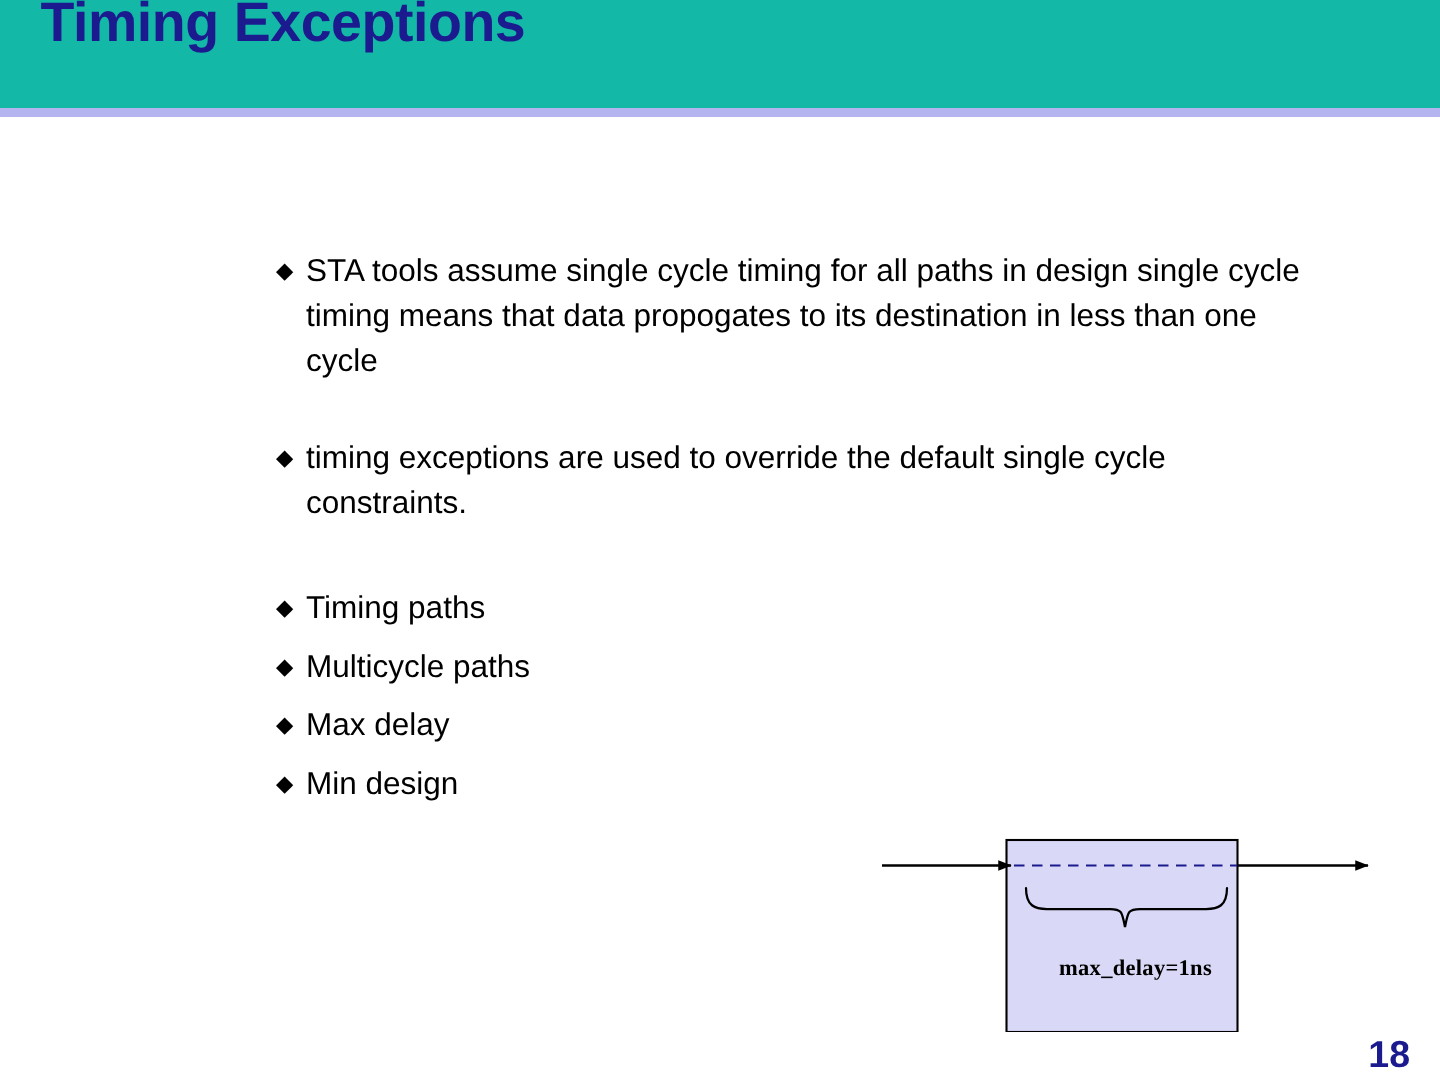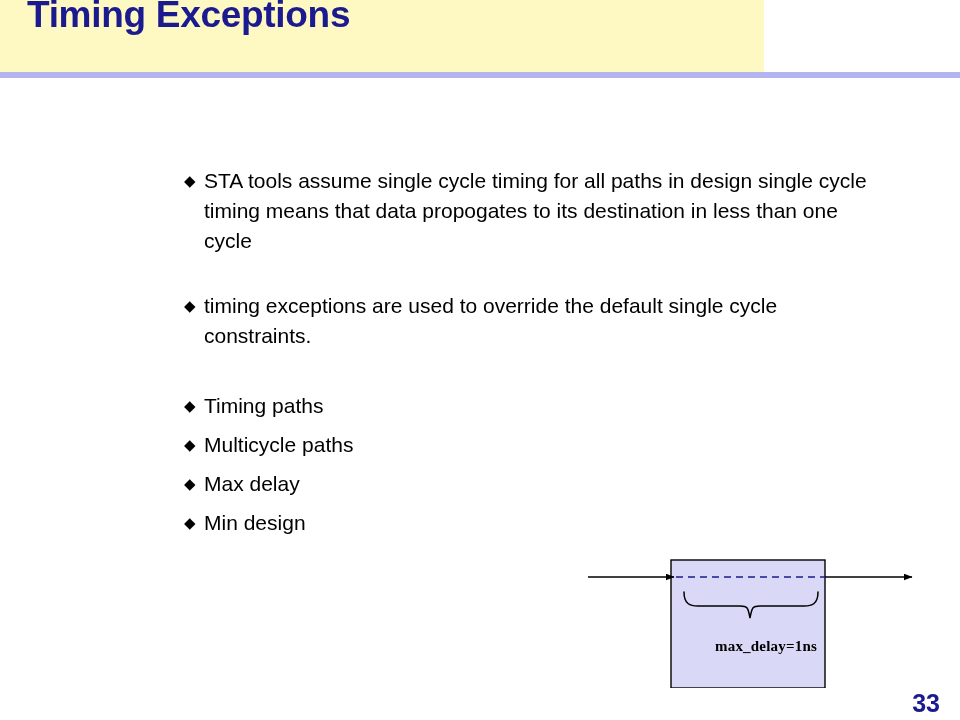--- a/index.html
+++ b/index.html
@@ -13,23 +13,23 @@
     position: relative;
     overflow: hidden;
     font-family: "Liberation Sans", sans-serif;
     -webkit-font-smoothing: antialiased;
   }
 
   
   #title-band {
     position: absolute;
     left: 0; top: 0;
-    width: 764px;
+    width: 960px;
     height: 72px;
-    background: #fef9c3;
+    background: #14b8a6;
   }
   #title-text {
     position: absolute;
     left: 27px;
     top: -6px;
     font-size: 37px;
     font-weight: bold;
     color: #1b1b8f;
     letter-spacing: -0.3px;
     white-space: nowrap;
@@ -81,27 +81,26 @@
     top: 548px;
     width: 345px;
     height: 140px;
   }
   #diagram svg { display: block; }
   #delay-label {
     position: absolute;
     left: 671px;
     top: 638px;
     width: 137px;
-    text-align: left;
+    text-align: right;
     font-family: "Liberation Serif", serif;
     font-weight: bold;
     font-size: 15px;
     color: #000000;
     letter-spacing: 0.2px;
-    margin-left: 44px;
   }
 
   
   #slide-number {
     position: absolute;
     right: 20px;
     bottom: 2px;
     font-size: 25px;
     font-weight: bold;
     color: #1b1b8f;
@@ -171,13 +170,13 @@
              L 160 58
              C 168 58, 168 60, 170 70
              C 172 60, 172 58, 180 58
              L 224 58
              C 232 58, 238 56, 238 44" fill="none" stroke="#000000" stroke-width="1.5" stroke-linecap="round"></path>
   </svg>
 </div>
 
 <div id="delay-label">max_delay=1ns</div>
 
-<div id="slide-number">33</div>
+<div id="slide-number">18</div>
 
 </body></html>

